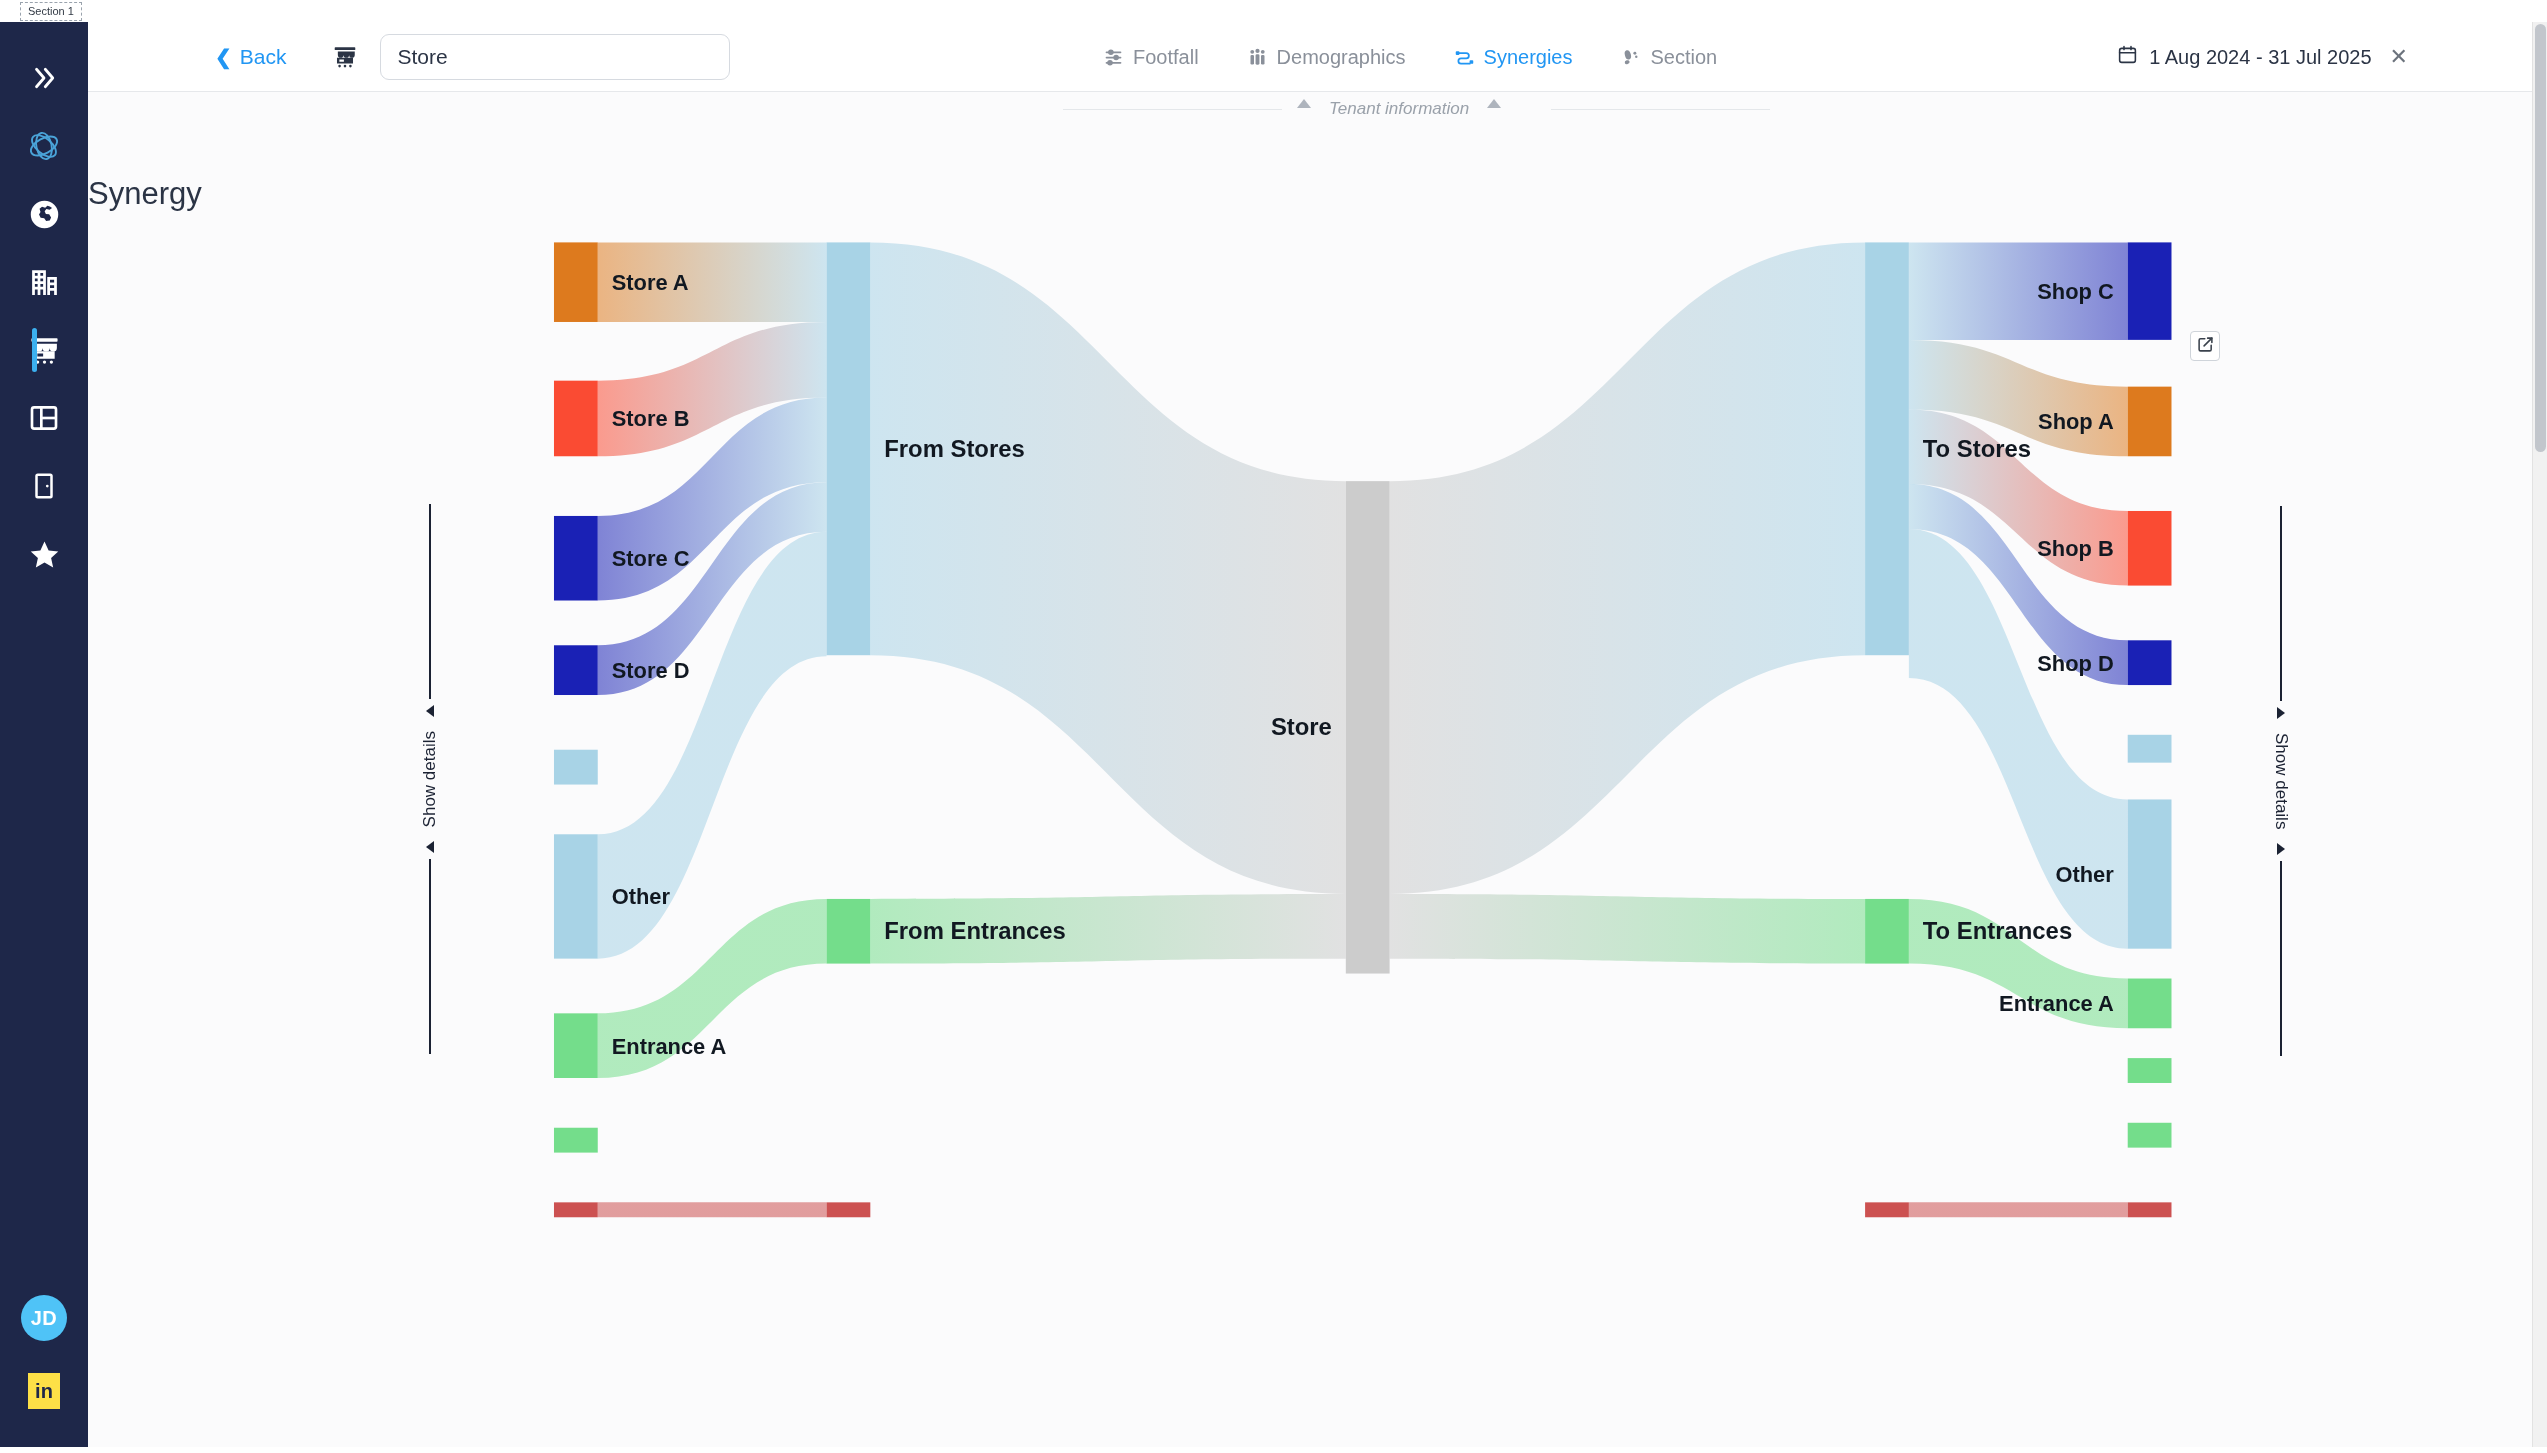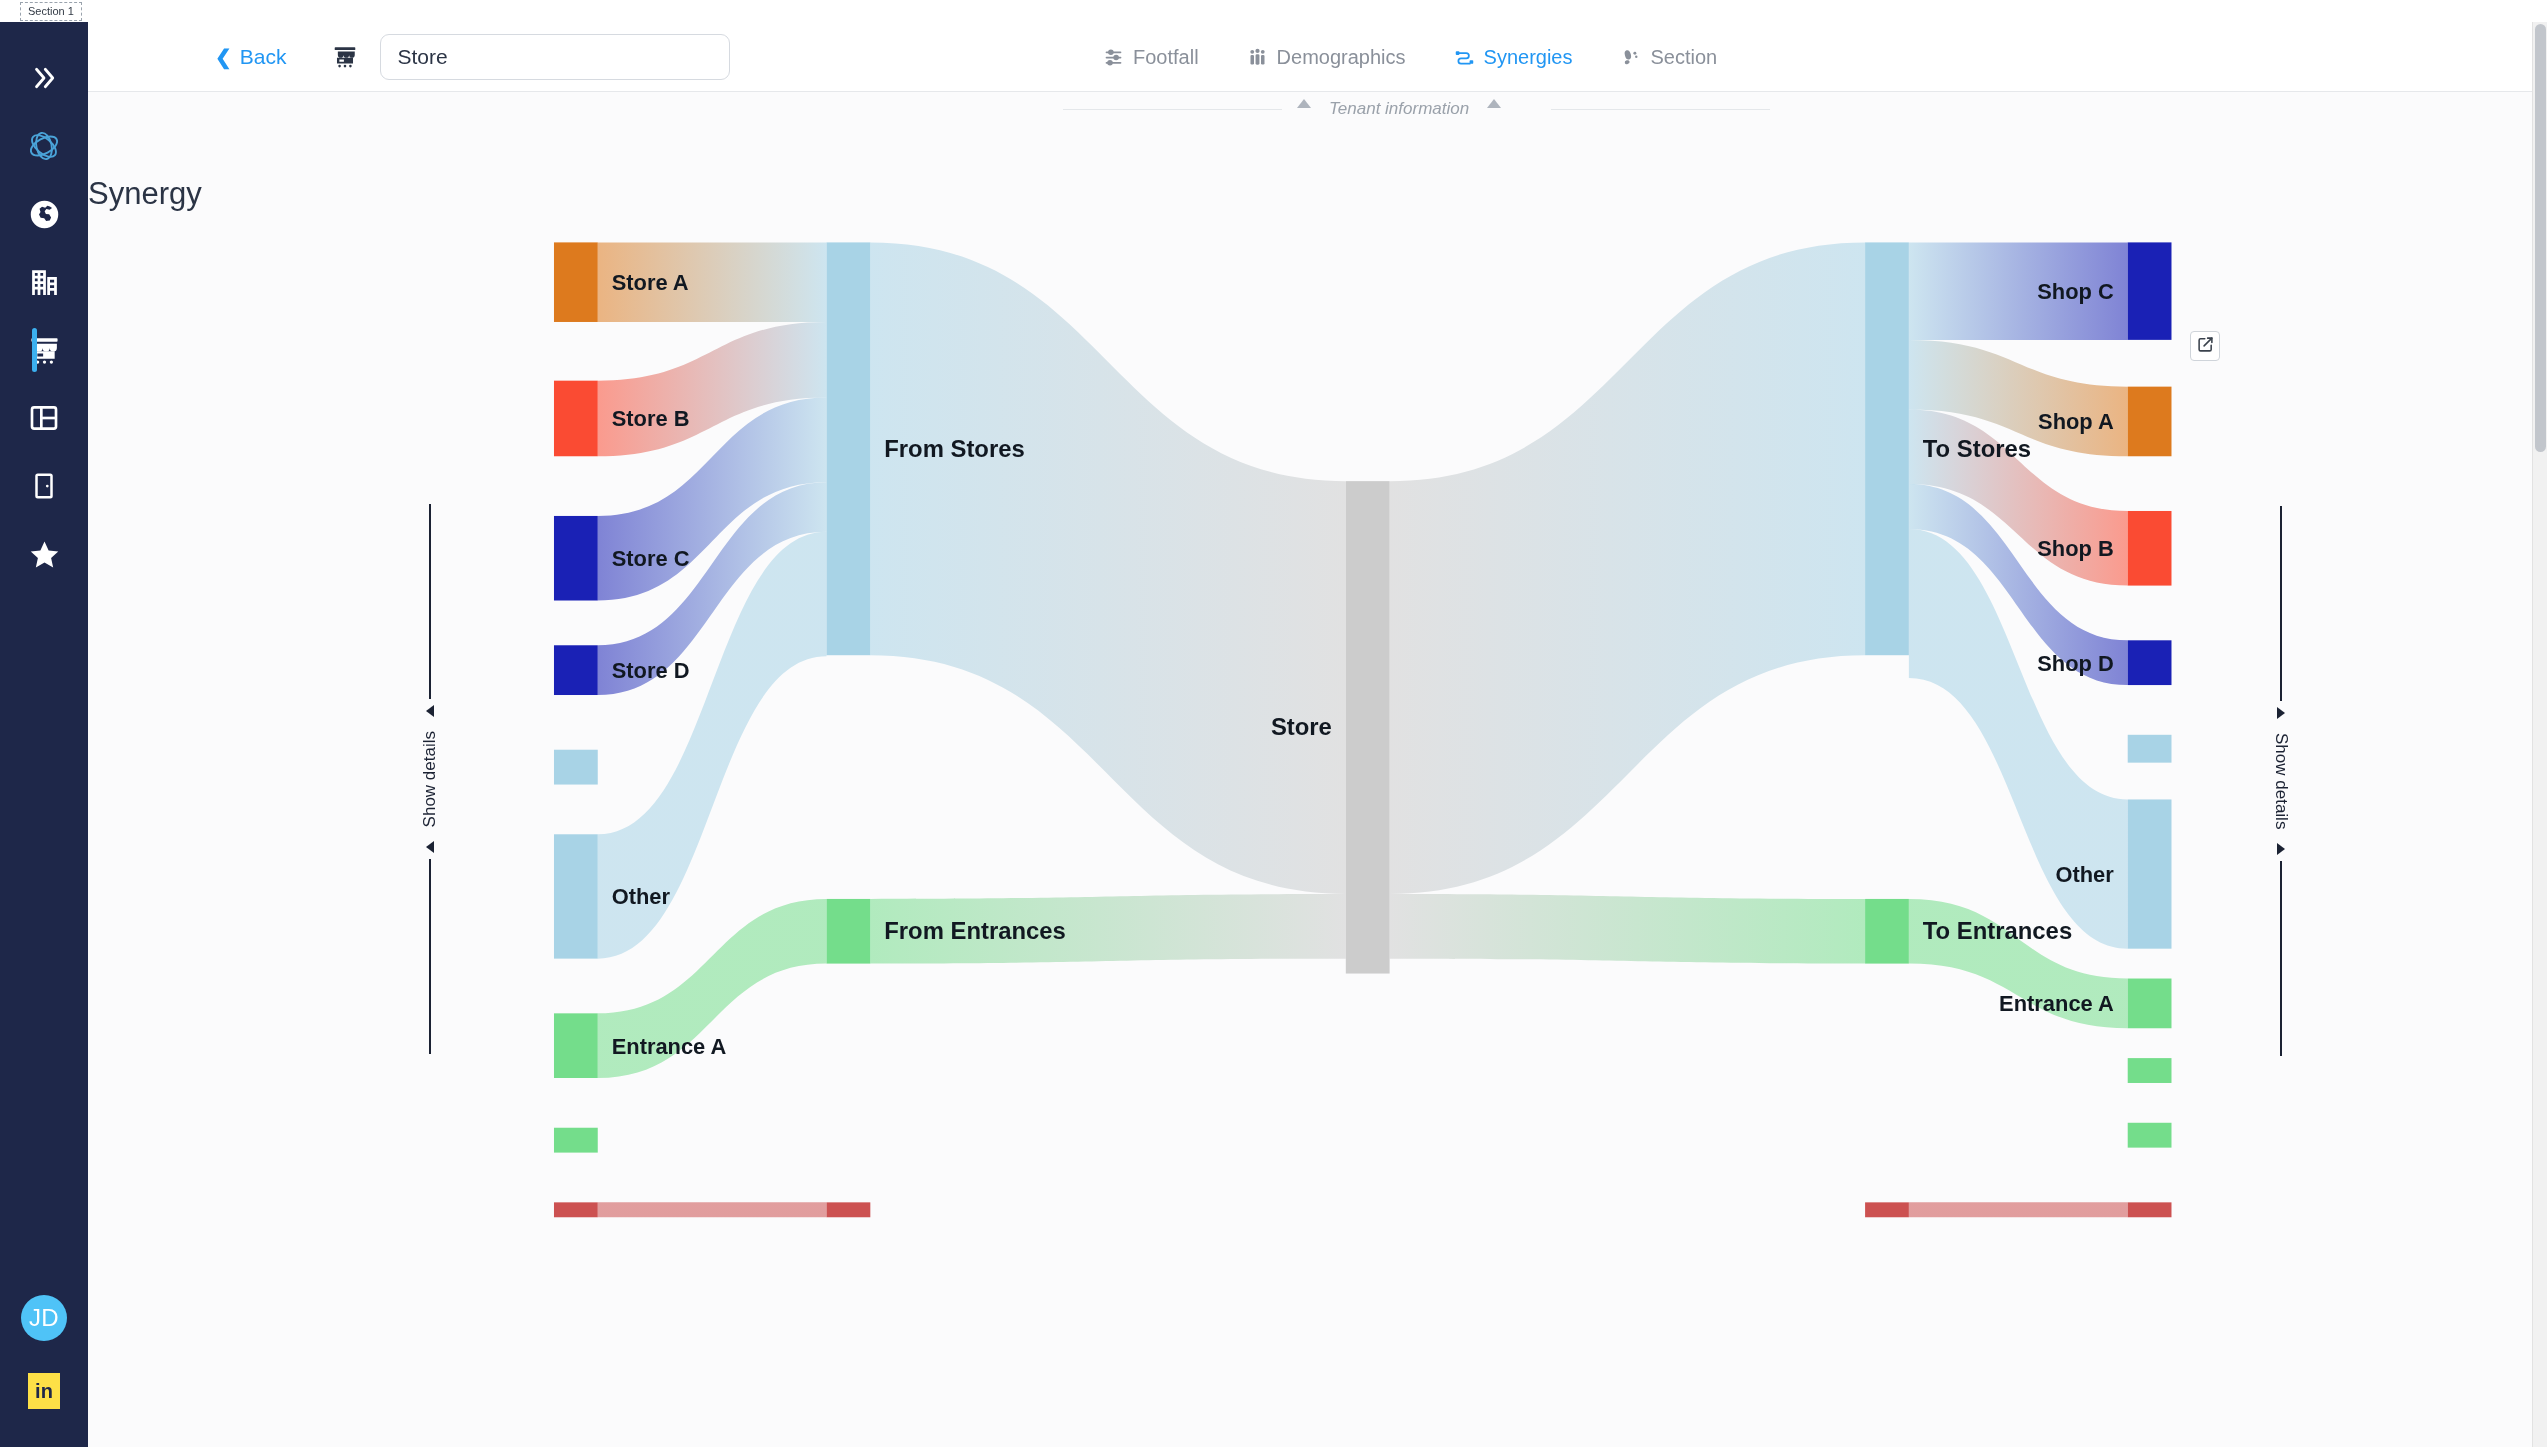--- a/index.html
+++ b/index.html
@@ -41,21 +41,21 @@
   .sb-icon.active::before{
     content:""; position:absolute; left:32px; top:12px;
     width:5px; height:44px; background:#3cb0f0; border-radius:3px;
   }
   .sb-icon svg{ display:block; }
   .sb-spacer{ flex:1 1 auto; }
   .avatar{
     width:46px; height:46px; border-radius:50%;
     background:#4fc3f7; color:#fff;
     display:flex; align-items:center; justify-content:center;
-    font-size:24px; font-weight:normal; letter-spacing:0.4px;
+    font-size:20px; font-weight:bold; letter-spacing:0.4px;
     margin-bottom:32px; cursor:pointer;
   }
   .li-icon{
     width:32px; height:36px; background:#fde047; border-radius:0;
     display:flex; align-items:center; justify-content:center;
     color:#1e2749; font-size:20px; font-weight:bold;
     margin-bottom:38px; cursor:pointer;
     font-family:"Liberation Sans", sans-serif;
   }
 
@@ -330,20 +330,32 @@
               <ellipse cx="8.2" cy="17.4" rx="2.8" ry="2.2" transform="rotate(-16 8.2 17.4)"></ellipse>
               <circle cx="17" cy="7.2" r="1.7"></circle>
                 <circle cx="18.6" cy="11.2" r="1.4"></circle>
             </svg>
           </span>
           <span>Section</span>
         </div>
 
       </div>
 
+      <div class="daterange">
+        <span>
+          <svg width="21" height="21" viewBox="0 0 24 24" fill="none" stroke="#2b3445" stroke-width="1.8" stroke-linecap="round">
+            <rect x="3" y="5" width="18" height="16" rx="2.4"></rect>
+            <line x1="3" y1="10" x2="21" y2="10"></line>
+            <line x1="8" y1="3" x2="8" y2="6.4"></line>
+              <line x1="16" y1="3" x2="16" y2="6.4"></line>
+          </svg>
+        </span>
+        <span>1 Aug 2024 - 31 Jul 2025</span>
+        <span class="dr-x">✕</span>
+      </div>
     </div>
 
     <div class="tenantbar">
       <div class="ti-line left"></div>
       <div class="ti-mid">
         <div class="ti-tri"></div>
         <div class="ti-label">Tenant information</div>
         <div class="ti-tri"></div>
       </div>
       <div class="ti-line right"></div>

